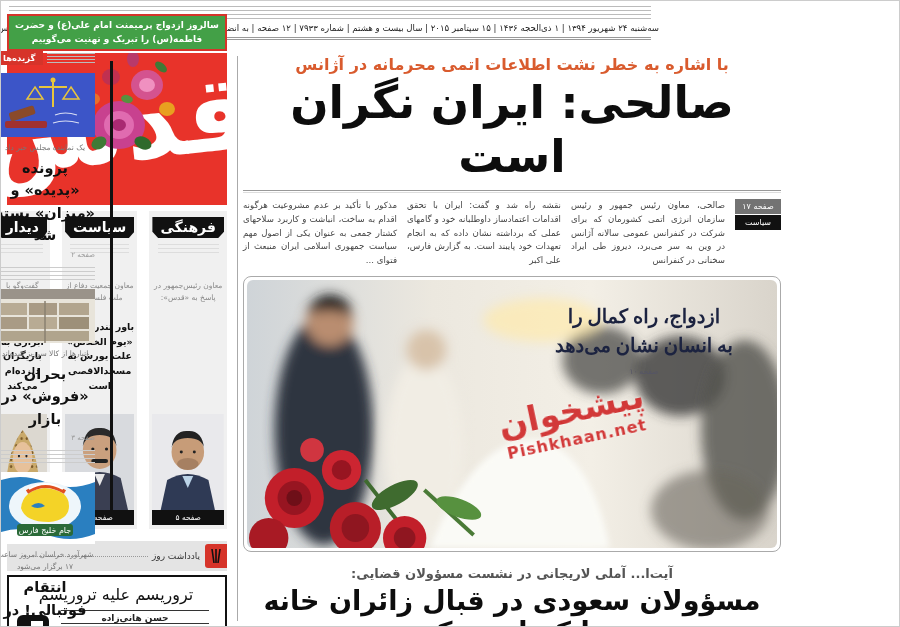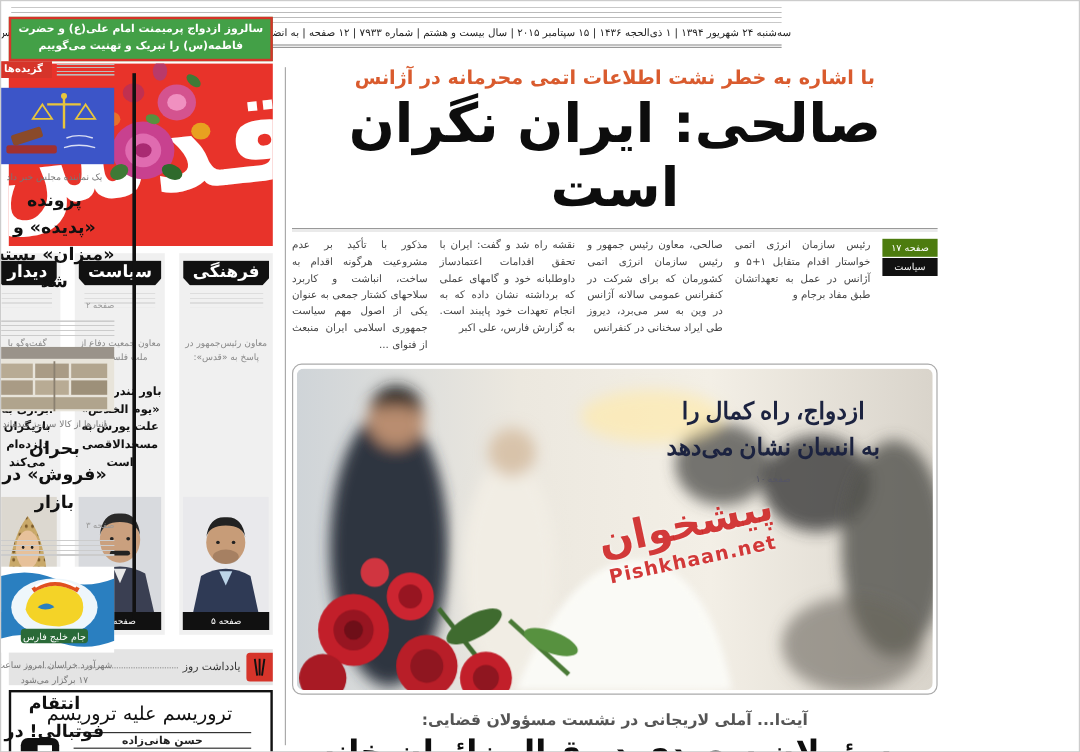--- a/index.html
+++ b/index.html
@@ -73,21 +73,21 @@
     background:repeating-linear-gradient(#ccc 0 1px, transparent 1px 4px); }
 
   
   .main { position:absolute; top:50px; right:118px; left:242px; }
   .kicker { text-align:center; font-size:16px; font-weight:bold; color:#d95b2e; margin-top:4px; }
   .headline { text-align:center; font-size:45px; font-weight:bold; color:#0d0d0d;
     line-height:1.2; letter-spacing:-1px; margin-top:2px; }
   .h-rule { border-top:1px solid #999; border-bottom:1px solid #ddd; height:3px; margin-top:6px; }
   .lead-row { display:flex; gap:10px; margin-top:6px; }
   .lead-badge { width:46px; flex:none; }
-  .lead-badge .pg { background:#4d7c0f; color:#fff; font-size:8px; text-align:center; padding:3px 0; }
+  .lead-badge .pg { background:#737373; color:#fff; font-size:8px; text-align:center; padding:3px 0; }
   .lead-badge .sec { background:#111; color:#fff; font-size:8px; text-align:center; padding:3px 0; margin-top:1px; }
   .lead-col { flex:1; font-size:8.6px; color:#444; text-align:justify; line-height:1.6; }
 
   .photo-frame { margin-top:8px; border:1px solid #aaa; border-radius:8px; padding:3px; background:#fff; }
   .photo { position:relative; height:268px; border-radius:6px; overflow:hidden; }
   .photo svg.bg { position:absolute; inset:0; width:100%; height:100%; }
   .ph-overlay { position:absolute; top:22px; right:18px; width:230px; text-align:center;
     color:#1c2340; font-weight:bold; font-size:19.5px; line-height:1.5;font-family:Liberation Serif, serif; }
   .ph-page { font-size:7.5px; color:#556; font-weight:normal; margin-top:6px; }
   .watermark { position:absolute; top:110px; right:130px; transform:rotate(-12deg);
@@ -291,21 +291,20 @@
   <div class="main">
     <div class="kicker">با اشاره به خطر نشت اطلاعات اتمی محرمانه در آژانس</div>
     <div class="headline">صالحی: ایران نگران است</div>
     <div class="h-rule"></div>
 
     <div class="lead-row">
       <div class="lead-badge">
         <div class="pg">صفحه ۱۷</div>
         <div class="sec">سیاست</div>
       </div>
-      <div class="lead-col">رئیس سازمان انرژی اتمی خواستار اقدام متقابل ۱+۵ و آژانس در عمل به تعهداتشان طبق مفاد برجام و</div>
       <div class="lead-col">صالحی، معاون رئیس جمهور و رئیس سازمان انرژی اتمی کشورمان که برای شرکت در کنفرانس عمومی سالانه آژانس در وین به سر می‌برد، دیروز طی ایراد سخنانی در کنفرانس</div>
       <div class="lead-col">نقشه راه شد و گفت: ایران با تحقق اقدامات اعتمادساز داوطلبانه خود و گامهای عملی که برداشته نشان داده که به انجام تعهدات خود پایبند است. به گزارش فارس، علی اکبر</div>
       <div class="lead-col">مذکور با تأکید بر عدم مشروعیت هرگونه اقدام به ساخت، انباشت و کاربرد سلاحهای کشتار جمعی به عنوان یکی از اصول مهم سیاست جمهوری اسلامی ایران منبعث از فتوای ...</div>
     </div>
 
     <div class="photo-frame">
       <div class="photo">
         <svg class="bg" viewBox="0 0 538 268" preserveAspectRatio="none">
           <defs>
             <linearGradient id="pbg" x1="0" y1="0" x2="1" y2="0">

